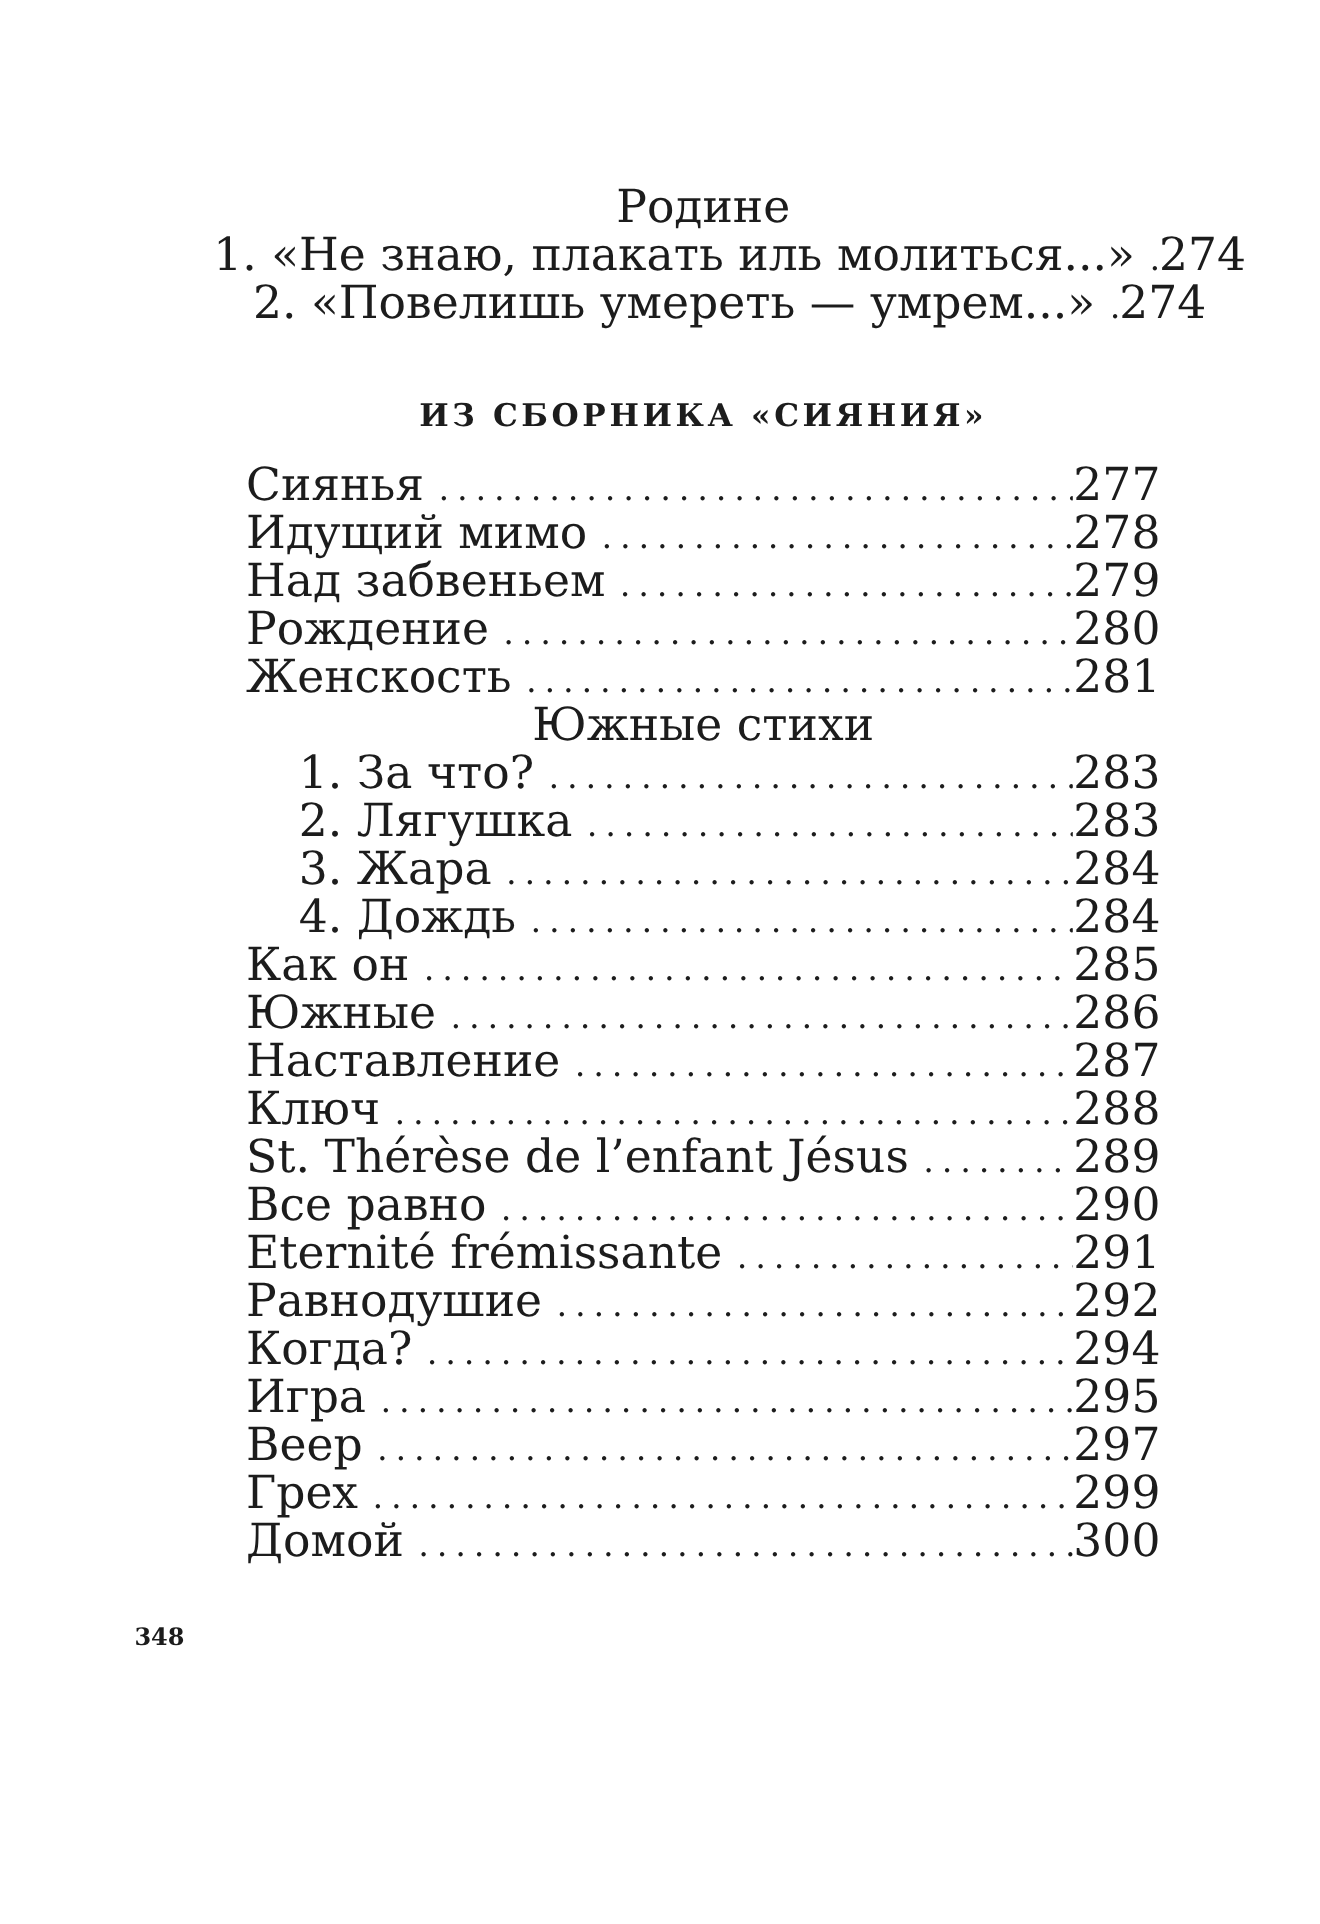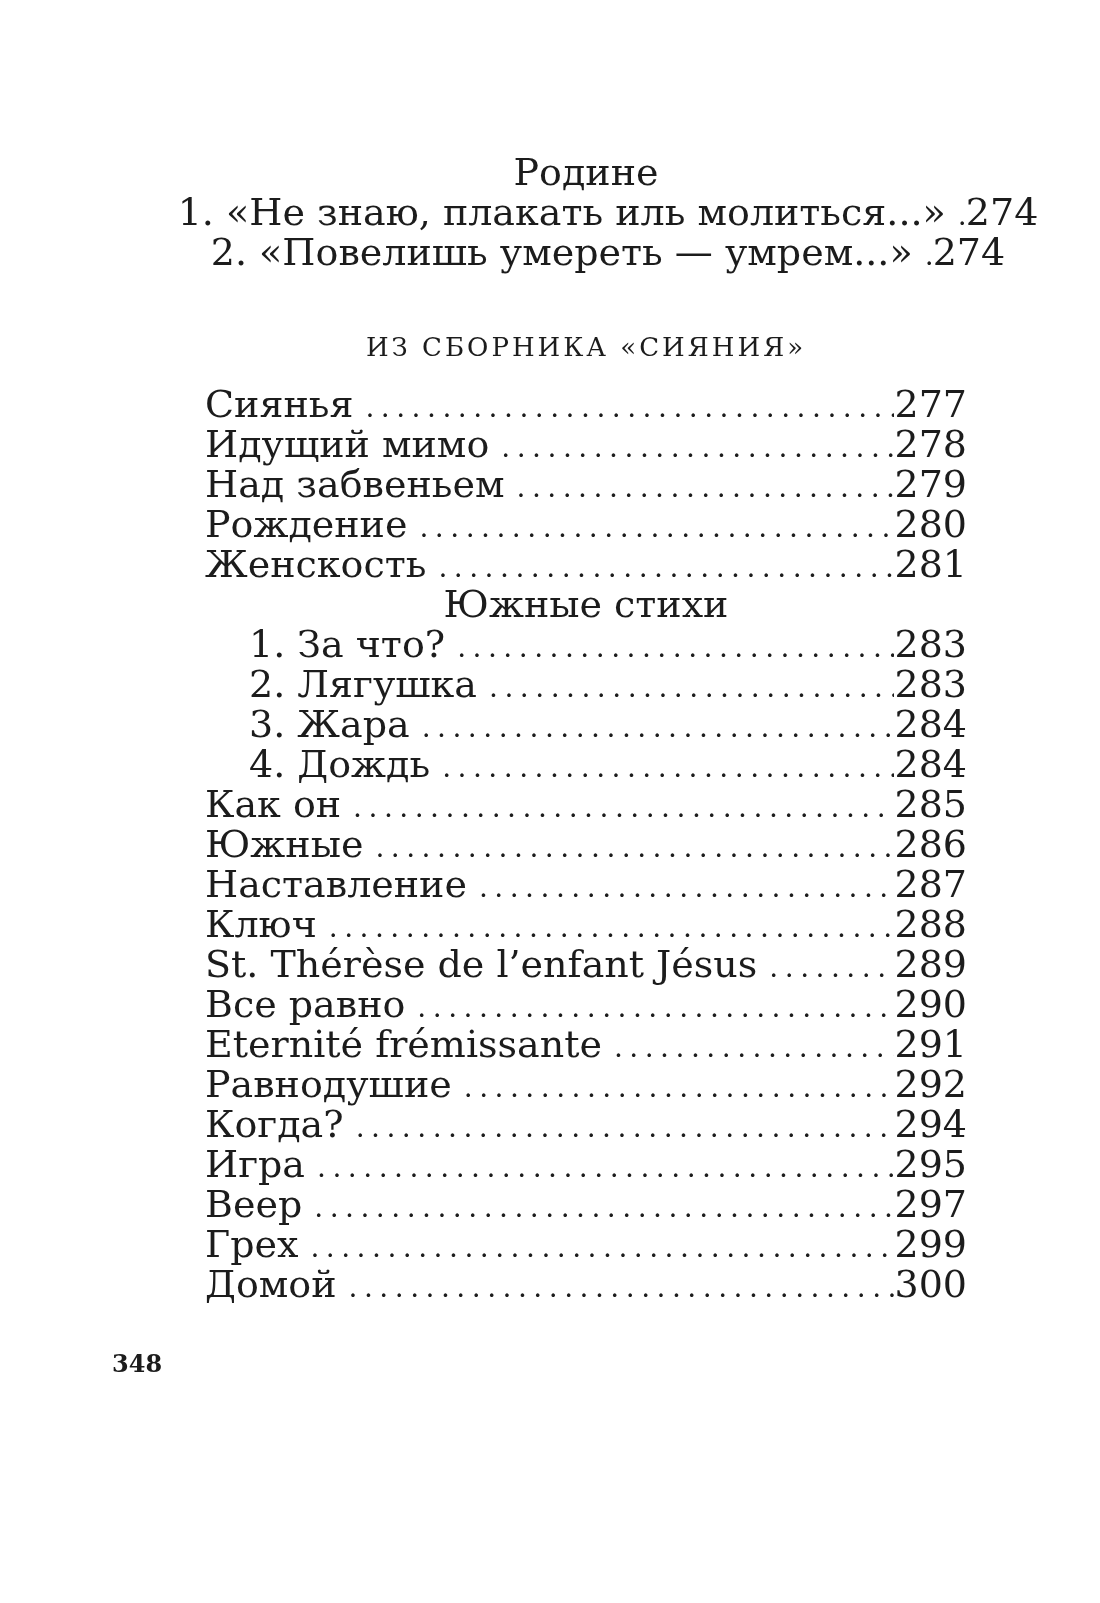--- a/index.html
+++ b/index.html
@@ -51,34 +51,34 @@
   }
   .toc-page {
     flex: 0 0 auto;
     text-align: right;
   }
   .section-heading {
     margin: 55px 0 0 0;
     height: 40px;
     line-height: 40px;
     font-size: 26px;
-    font-weight: 400;
+    font-weight: 700;
     text-align: center;
     letter-spacing: 3px;
   }
   .main-list {
     margin-top: 17px;
   }
   .folio {
     position: absolute;
     left: 112px;
     top: 1344px;
     height: 40px;
     line-height: 40px;
-    font-size: 24px;
+    font-size: 20px;
     font-weight: 700;
   }
 </style>
 </head>
 <body>
 
 <div class="page">
   <div class="content">
     <div id="pre-list">
         <div class="toc-row">

